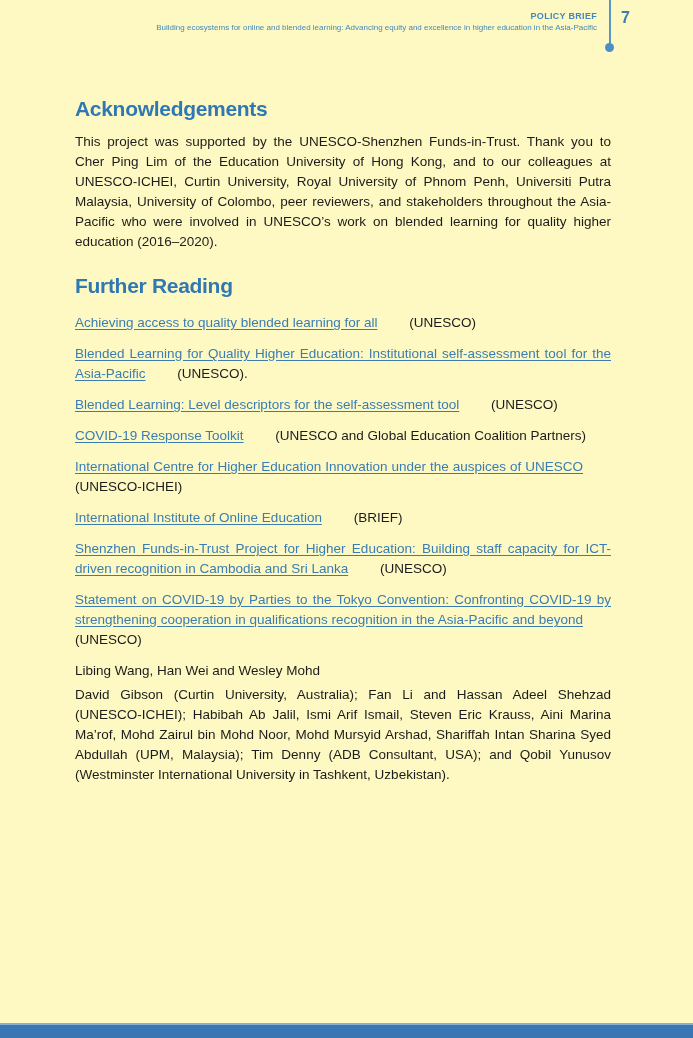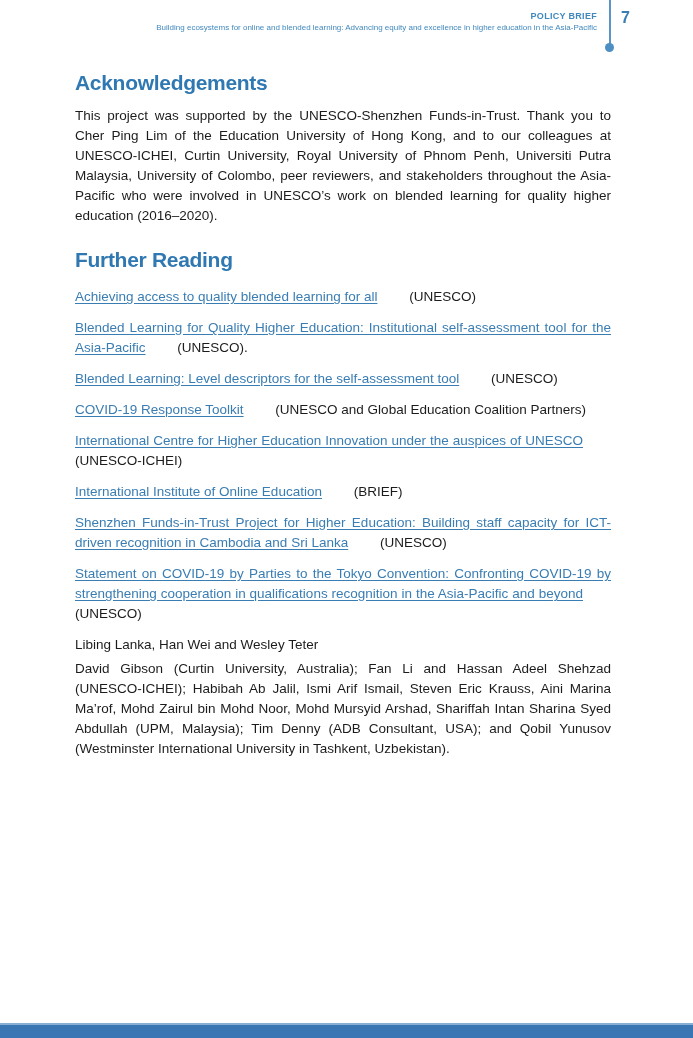--- a/index.html
+++ b/index.html
@@ -1,21 +1,21 @@
 <!DOCTYPE html>
 <html><head>
 <meta charset="utf-8">
 <style>
   * { margin: 0; padding: 0; box-sizing: border-box; }
   html, body { background: #e9e9e9; }
   .page {
     position: relative;
     width: 693px;
     height: 1038px;
-    background: #ffffff;
+    background: #fef9c3;
     margin: 0 auto;
     overflow: hidden;
     font-family: "Liberation Sans", "DejaVu Sans", sans-serif;
     color: #1c1c1c;
   }
 
   
   .header-text {
     position: absolute;
     top: 10px;
@@ -56,21 +56,21 @@
     top: 9px;
     left: 621px;
     font-size: 16px;
     font-weight: bold;
     color: #3a7db3;
   }
 
   
   .content {
     position: absolute;
-    top: 70px;
+    top: 96px;
     left: 75px;
     width: 536px;
   }
   h1 {
     font-size: 21px;
     font-weight: bold;
     letter-spacing: -0.3px;
     color: #2f78b2;
     margin: 0 0 10px 0;
     line-height: 26px;
@@ -136,21 +136,21 @@
       <p class="ref"><a href="#">Achieving access to quality blended learning for all</a><span> (UNESCO)</span></p>
       <p class="ref"><a href="#">Blended Learning for Quality Higher Education: Institutional self-assessment tool for the Asia-Pacific</a><span> (UNESCO).</span></p>
       <p class="ref"><a href="#">Blended Learning: Level descriptors for the self-assessment tool</a><span> (UNESCO)</span></p>
       <p class="ref"><a href="#">COVID-19 Response Toolkit</a><span> (UNESCO and Global Education Coalition Partners)</span></p>
       <p class="ref"><a href="#">International Centre for Higher Education Innovation under the auspices of UNESCO</a><span> (UNESCO-ICHEI)</span></p>
       <p class="ref"><a href="#">International Institute of Online Education</a><span> (BRIEF)</span></p>
       <p class="ref"><a href="#">Shenzhen Funds-in-Trust Project for Higher Education: Building staff capacity for ICT-driven recognition in Cambodia and Sri Lanka</a><span> (UNESCO)</span></p>
       <p class="ref"><a href="#">Statement on COVID-19 by Parties to the Tokyo Convention: Confronting COVID-19 by strengthening cooperation in qualifications recognition in the Asia-Pacific and beyond</a><span> (UNESCO)</span></p>
     </div>
 
-    <p class="plain">Libing Lanka, Han Wei and Wesley Teter</p>
+    <p class="plain">Libing Wang, Han Wei and Wesley Mohd</p>
 
     <p class="body">David Gibson (Curtin University, Australia); Fan Li and Hassan Adeel Shehzad (UNESCO-ICHEI); Habibah Ab Jalil, Ismi Arif Ismail, Steven Eric Krauss, Aini Marina Ma’rof, Mohd Zairul bin Mohd Noor, Mohd Mursyid Arshad, Shariffah Intan Sharina Syed Abdullah (UPM, Malaysia); Tim Denny (ADB Consultant, USA); and Qobil Yunusov (Westminster International University in Tashkent, Uzbekistan).</p>
 
   </div>
 
   <div class="footer-bar"></div>
 
 </div>
 
 </body></html>

